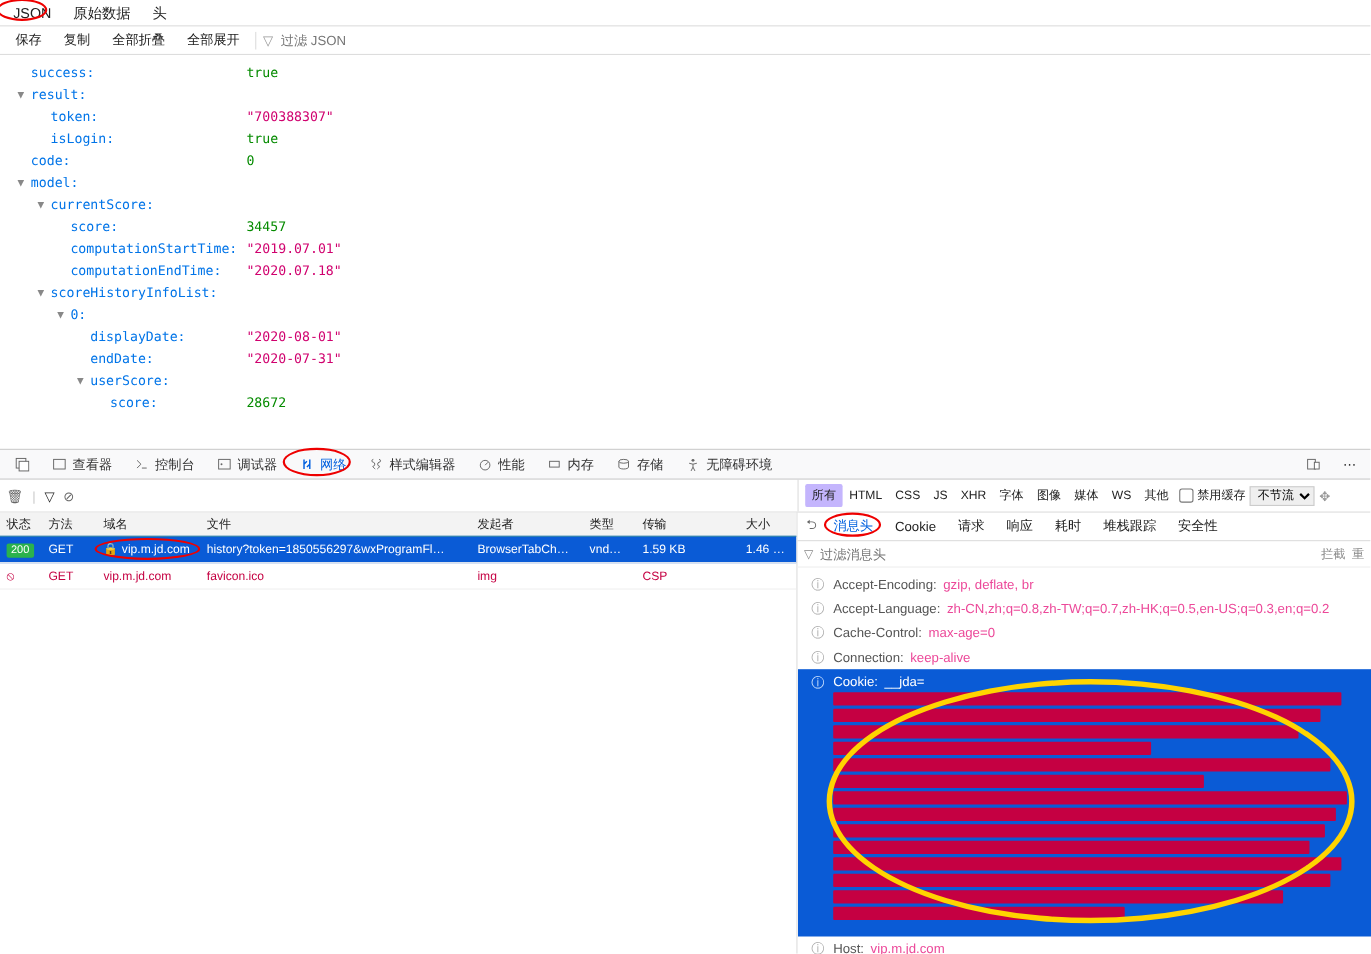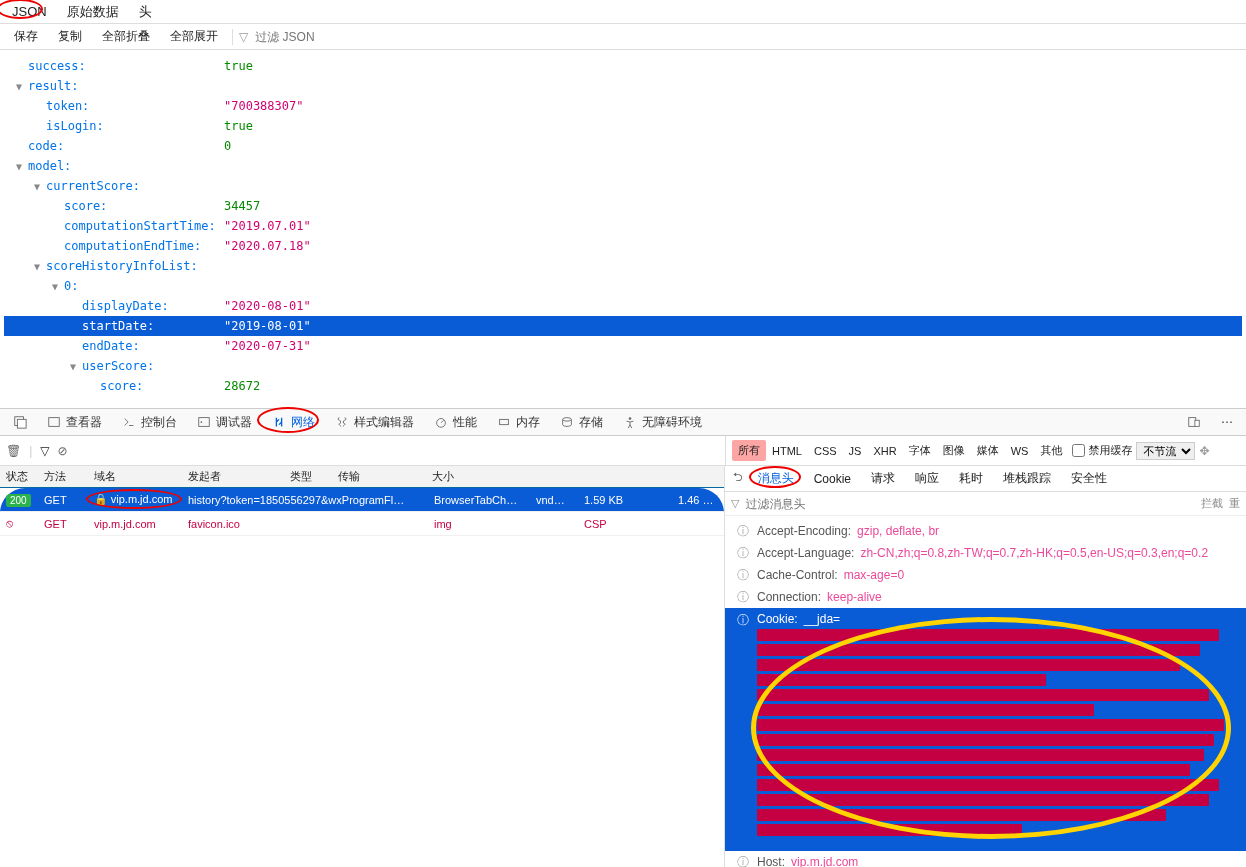--- a/index.html
+++ b/index.html
@@ -35,31 +35,31 @@
 .dev-tabs .dtab.active { color: #0060df; position: relative; }
 .dev-tabs .spacer { flex: 1; }
 .dev-tabs .icn { display: inline-block; width: 14px; height: 14px; }
 
 
 .filter-row { display: flex; align-items: center; height: 30px; border-bottom: 1px solid #ddd; }
 .filter-left { display: flex; align-items: center; width: 725px; padding: 0 6px; gap: 8px; }
 .filter-right { display: flex; align-items: center; padding: 0 6px; gap: 0; flex: 1; border-left: 1px solid #ddd; height: 100%; overflow:hidden; }
 .url-filter { flex: 1; border: none; font-size: 12px; color: #15803d; outline: none; }
 .type-btn { padding: 3px 6px; font-size: 11px; cursor: pointer; }
-.type-btn.active { background: #fca5a5; border-radius: 2px; }
+.type-btn.active { background: #c4b5fd; border-radius: 2px; }
 .chk { display: inline-flex; align-items: center; gap: 3px; font-size: 11px; margin-left: 4px; }
 .sel-small { border: 1px solid #ccc; font-size: 11px; padding: 1px 2px; margin-left: 4px; }
 
 
 .net-body { display: flex; flex: 1; min-height: 0; }
 .net-table { width: 725px; display: flex; flex-direction: column; border-right: 1px solid #ddd; }
 .thead { display: flex; background: #f3f3f3; border-bottom: 1px solid #0369a1; font-size: 11px; height: 22px; align-items:center; }
 .thead > div, .trow > div { padding: 3px 6px; overflow: hidden; white-space: nowrap; text-overflow: ellipsis; }
 .c-status{width:38px} .c-method{width:50px} .c-domain{width:94px} .c-file{width:246px} .c-initiator{width:102px} .c-type{width:48px} .c-transfer{width:94px} .c-size{width:50px}
-.tbody { flex: 1; overflow-y: auto; border-radius: 25px; }
+.tbody { flex: 1; overflow-y: auto; }
 .trow { display: flex; height: 24px; align-items:center; font-size: 11px; border-bottom: 1px solid #f0f0f0; cursor: pointer; }
 .trow.sel { background: #0a5bd6; color: #fff; }
 .badge-200 { background: #2bb24c; color: #fff; border-radius: 2px; padding: 1px 4px; font-size: 10px; }
 .blocked { color: #c50042; }
 
 
 .details { flex: 1; display: flex; flex-direction: column; min-width: 0; }
 .detail-tabs { display: flex; border-bottom: 1px solid #ddd; height: 26px; align-items:center; padding: 0 4px; position: relative; gap: 2px; }
 .detail-tabs .dtab2 { padding: 4px 9px; font-size: 12px; cursor: pointer; }
 .detail-tabs .dtab2.active { color: #0060df; }
@@ -138,24 +138,20 @@
     </div>
   <div class="jrow">
       <div class="jkey" style="--ind:42px;"><span class="caret">▼</span><span>scoreHistoryInfoList:</span></div>
     </div>
   <div class="jrow">
       <div class="jkey" style="--ind:60px;"><span class="caret">▼</span><span>0:</span></div>
     </div>
   <div class="jrow">
       <div class="jkey" style="--ind:78px;">displayDate:</div>
       <div class="jval str">"2020-08-01"</div>
-    </div>
-  <div class="jrow sel">
-      <div class="jkey" style="--ind:78px;">startDate:</div>
-      <div class="jval str">"2019-08-01"</div>
     </div>
   <div class="jrow">
       <div class="jkey" style="--ind:78px;">endDate:</div>
       <div class="jval str">"2020-07-31"</div>
     </div>
   <div class="jrow">
       <div class="jkey" style="--ind:78px;"><span class="caret">▼</span><span>userScore:</span></div>
     </div>
   <div class="jrow">
       <div class="jkey" style="--ind:96px;">score:</div>
@@ -267,20 +263,21 @@
     <span style="color:#999;margin-left:4px;cursor:pointer;">✥</span>
   </div>
 </div>
 
 <div class="net-body">
   <div class="net-table">
     <div class="thead">
       <div class="c-status">状态</div>
       <div class="c-method">方法</div>
       <div class="c-domain">域名</div>
+      <div class="c-file">文件</div>
       <div class="c-initiator">发起者</div>
       <div class="c-type">类型</div>
       <div class="c-transfer">传输</div>
       <div class="c-size">大小</div>
     </div>
     <div class="tbody" style="position:relative;">
       <div class="trow sel">
         <div class="c-status"><span class="badge-200">200</span></div>
         <div class="c-method">GET</div>
         <div class="c-domain" style="position:relative;"><span>🔒</span> <span>vip.m.jd.com</span></div>

